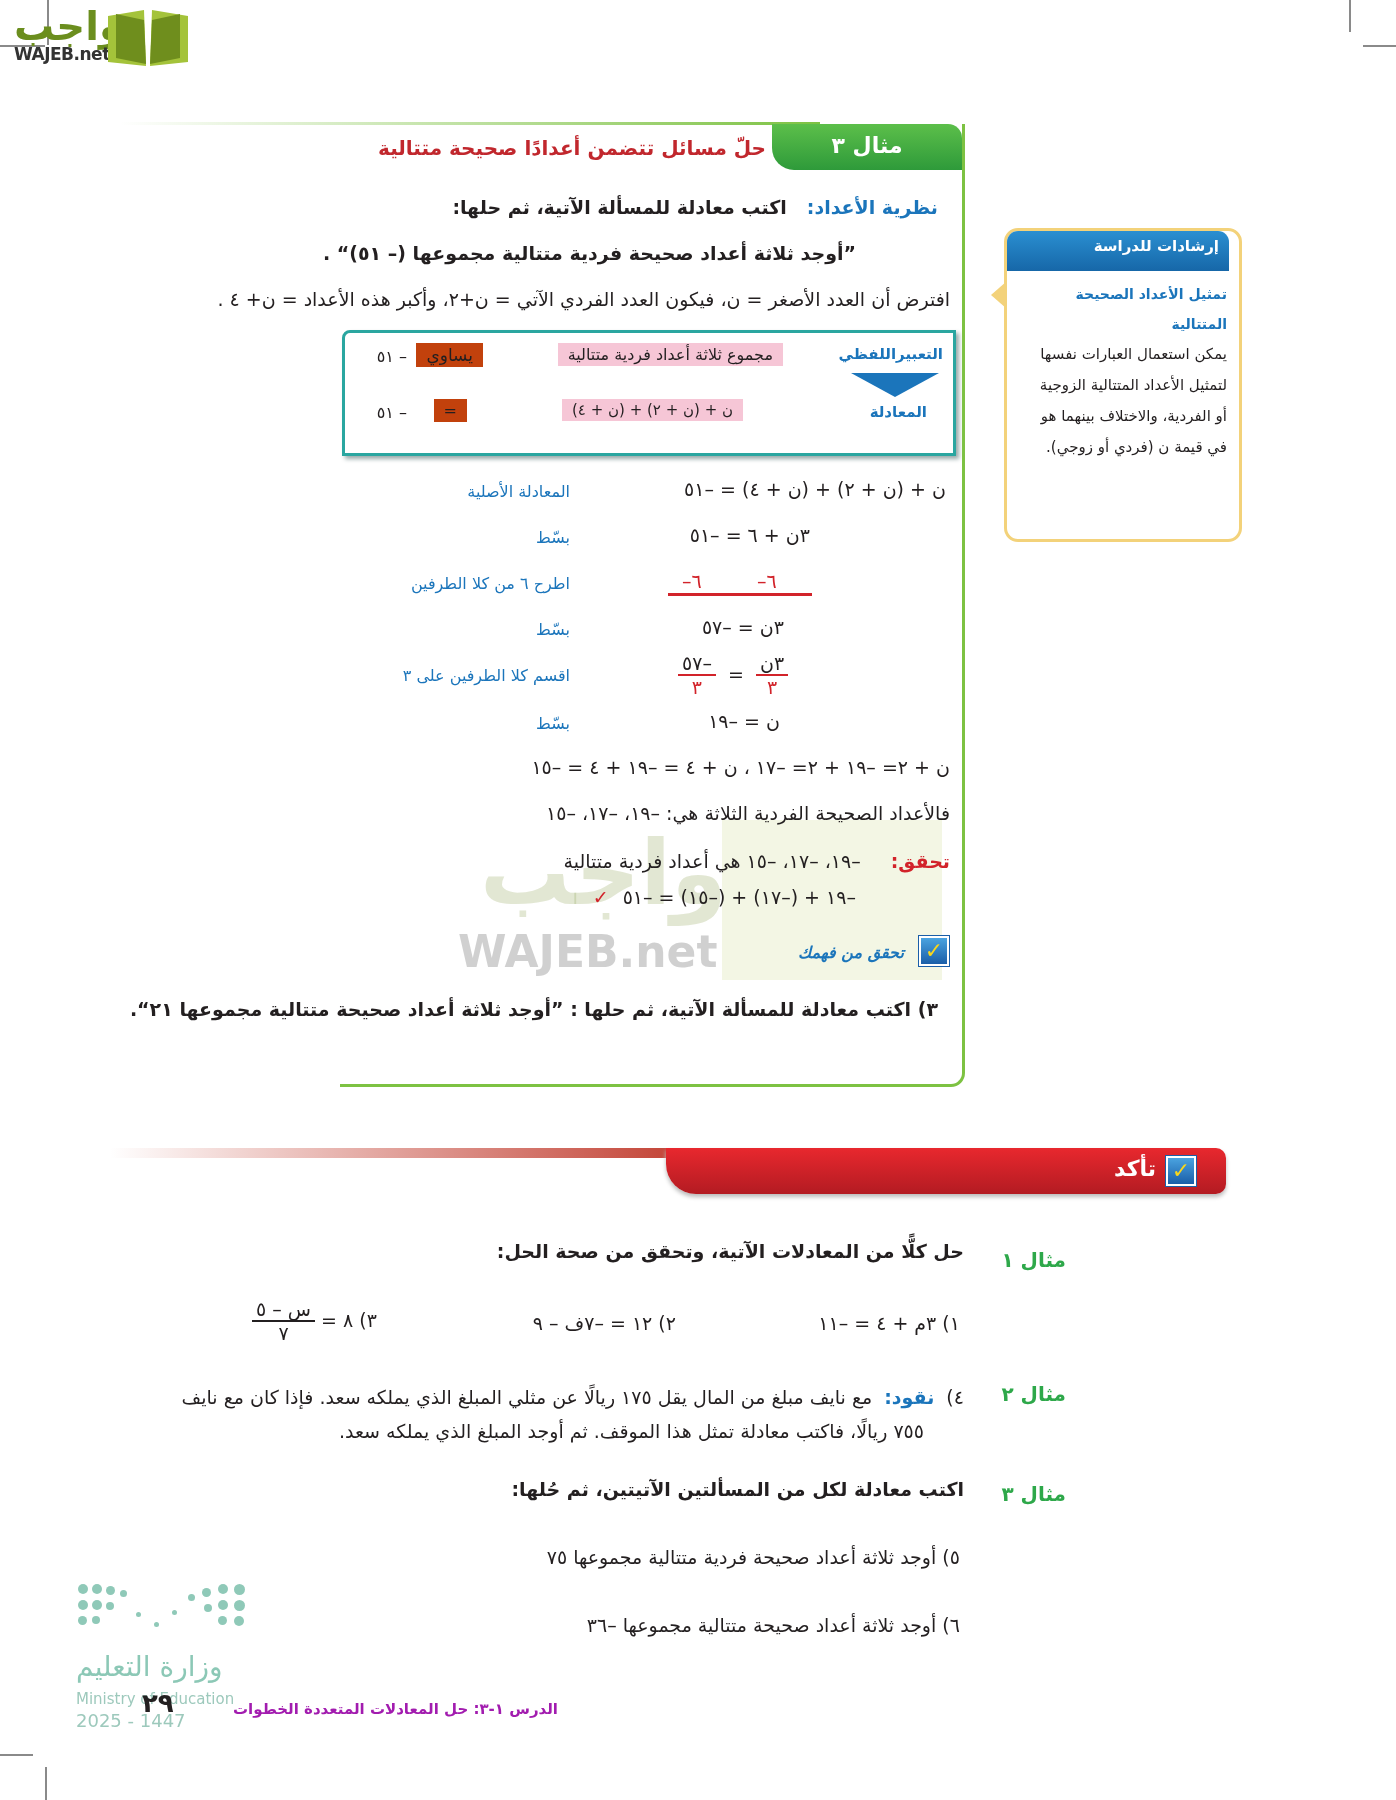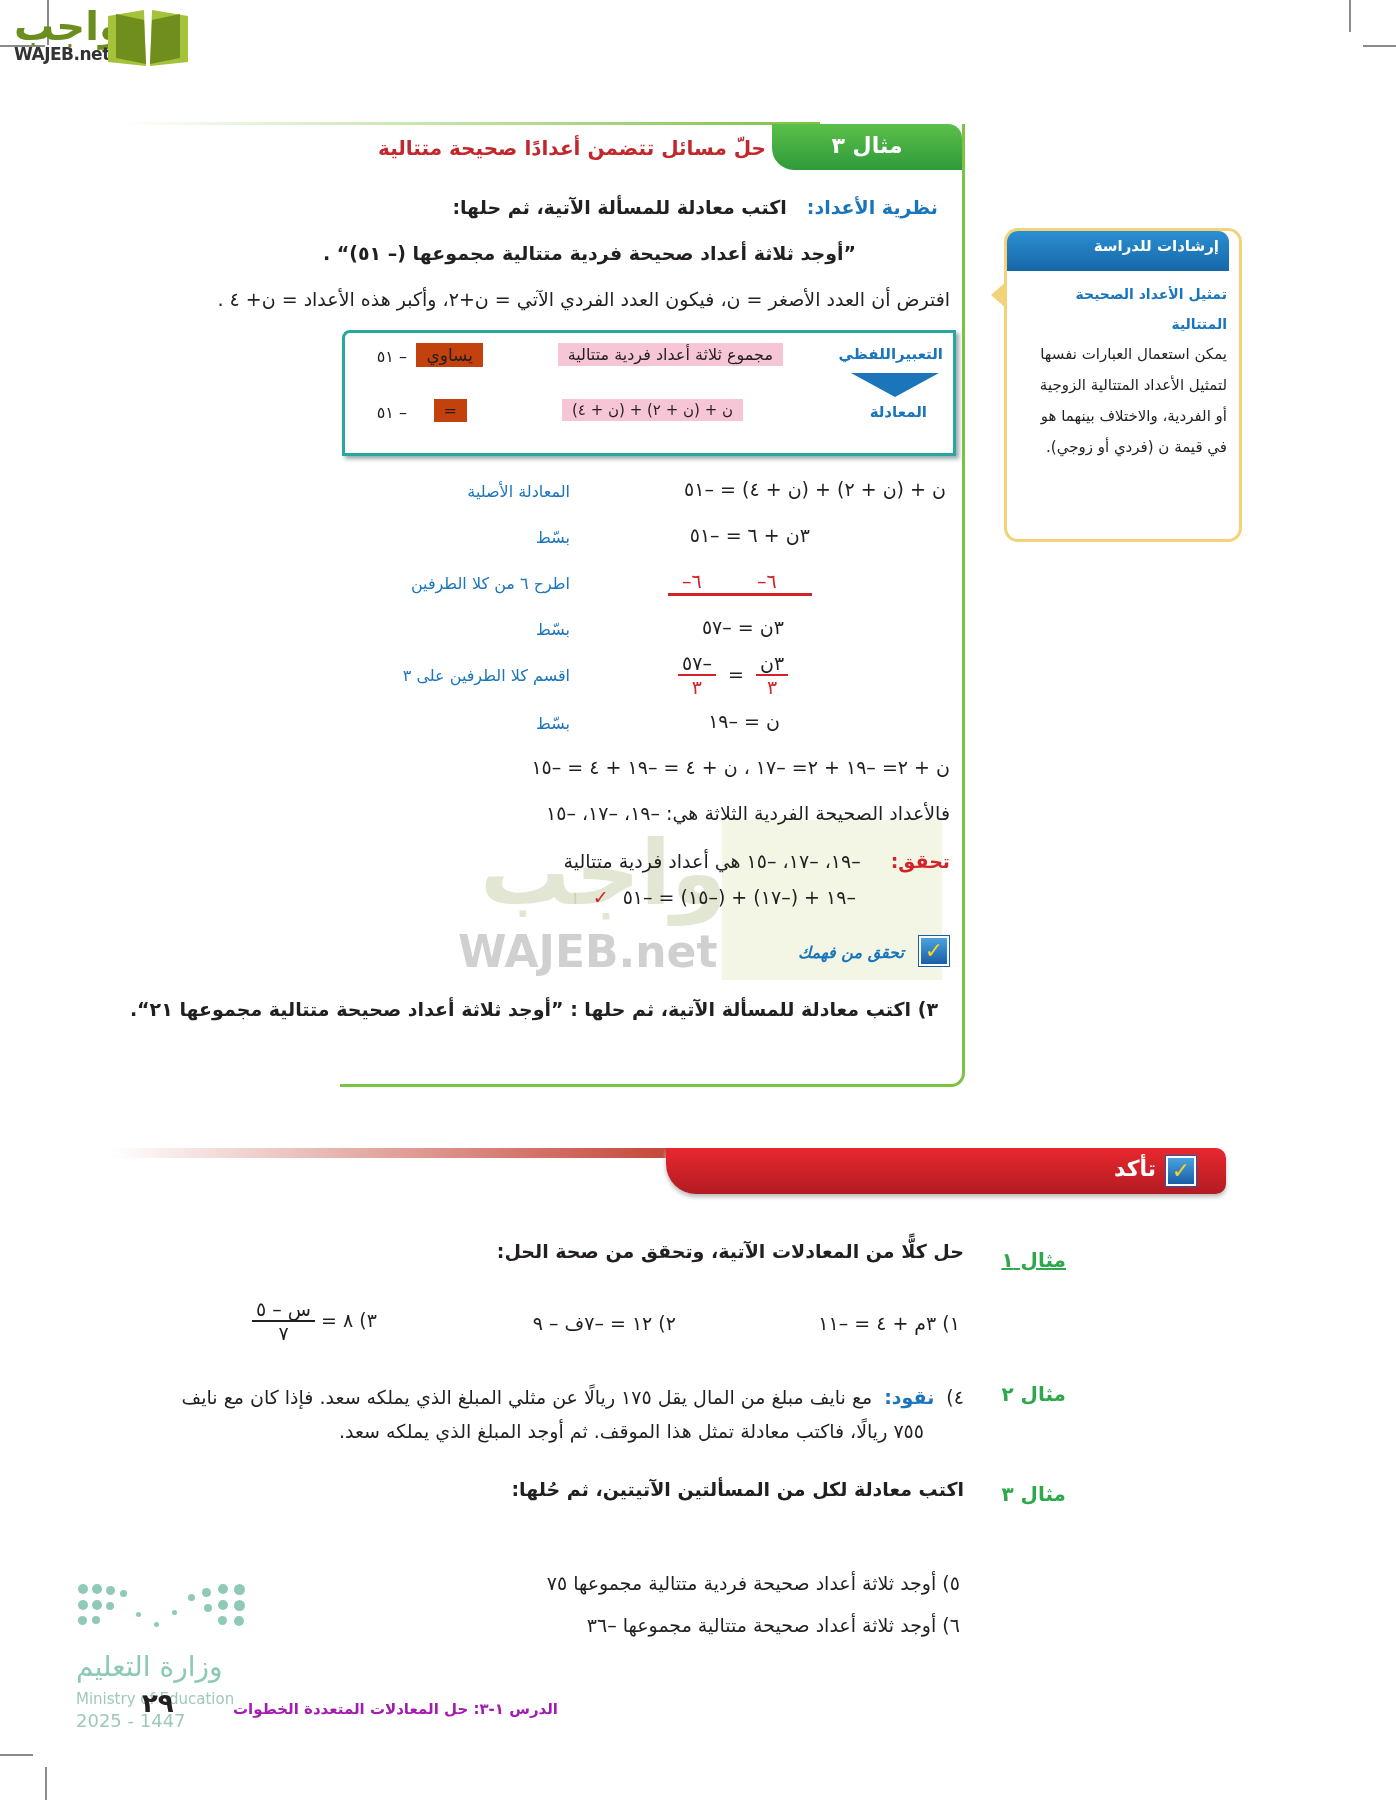--- a/index.html
+++ b/index.html
@@ -166,41 +166,41 @@
 </div>
 
 <div class="confirm-bar">
   <div class="confirm-grad"></div>
   <div class="confirm-red">
     <span class="checkbox" style="right:30px;top:8px;">✓</span>
     <span class="abs" style="right:70px;top:8px;color:#fff;font-weight:bold;font-size:22px;">تأكد</span>
   </div>
 </div>
 
-<div class="abs rtl ex-label" style="right:330px;top:1248px;text-decoration:underline;">مثال ١</div>
+<div class="abs rtl ex-label" style="right:330px;top:1248px;">مثال ١</div>
 <div class="abs rtl q" style="right:432px;top:1240px;font-weight:bold;">حل كلًّا من المعادلات الآتية، وتحقق من صحة الحل:</div>
 
 <div class="abs rtl q" style="right:436px;top:1312px;">١)  ٣م + ٤ = –١١</div>
 <div class="abs rtl q" style="right:720px;top:1312px;">٢)  ١٢ = –٧ف – ٩</div>
 <div class="abs q" style="left:252px;top:1298px;direction:rtl;">
   <span>٣)  ٨ =</span>
   <span class="frac"><span class="n">س – ٥</span><span class="d">٧</span></span>
 </div>
 
 <div class="abs rtl ex-label" style="right:330px;top:1382px;">مثال ٢</div>
 <div class="abs rtl q" style="right:432px;top:1380px;width:880px;line-height:34px;">
   <span>٤)</span>
   <span class="blue-b" style="margin-right:6px;">نقود:</span>
   <span style="margin-right:6px;">مع نايف مبلغ من المال يقل ١٧٥ ريالًا عن مثلي المبلغ الذي يملكه سعد. فإذا كان مع نايف</span><br>
   <span style="margin-right:40px;">٧٥٥ ريالًا، فاكتب معادلة تمثل هذا الموقف. ثم أوجد المبلغ الذي يملكه سعد.</span>
 </div>
 
 <div class="abs rtl ex-label" style="right:330px;top:1482px;">مثال ٣</div>
 <div class="abs rtl q" style="right:432px;top:1478px;font-weight:bold;">اكتب معادلة لكل من المسألتين الآتيتين، ثم حُلها:</div>
-<div class="abs rtl q" style="right:436px;top:1546px;margin-top:26px;">٥)  أوجد ثلاثة أعداد صحيحة فردية متتالية مجموعها ٧٥</div>
+<div class="abs rtl q" style="right:436px;top:1546px;">٥)  أوجد ثلاثة أعداد صحيحة فردية متتالية مجموعها ٧٥</div>
 <div class="abs rtl q" style="right:436px;top:1614px;">٦)  أوجد ثلاثة أعداد صحيحة متتالية مجموعها –٣٦</div>
 
 <div class="abs" style="left:76px;top:1582px;width:172px;height:60px;">
   <div class="dot" style="left:2px;top:2px;width:10px;height:10px;"></div>
   <div class="dot" style="left:16px;top:2px;width:10px;height:10px;"></div>
   <div class="dot" style="left:30px;top:4px;width:9px;height:9px;"></div>
   <div class="dot" style="left:44px;top:8px;width:7px;height:7px;"></div>
   <div class="dot" style="left:2px;top:18px;width:10px;height:10px;"></div>
   <div class="dot" style="left:16px;top:18px;width:10px;height:10px;"></div>
   <div class="dot" style="left:30px;top:20px;width:8px;height:8px;"></div>

